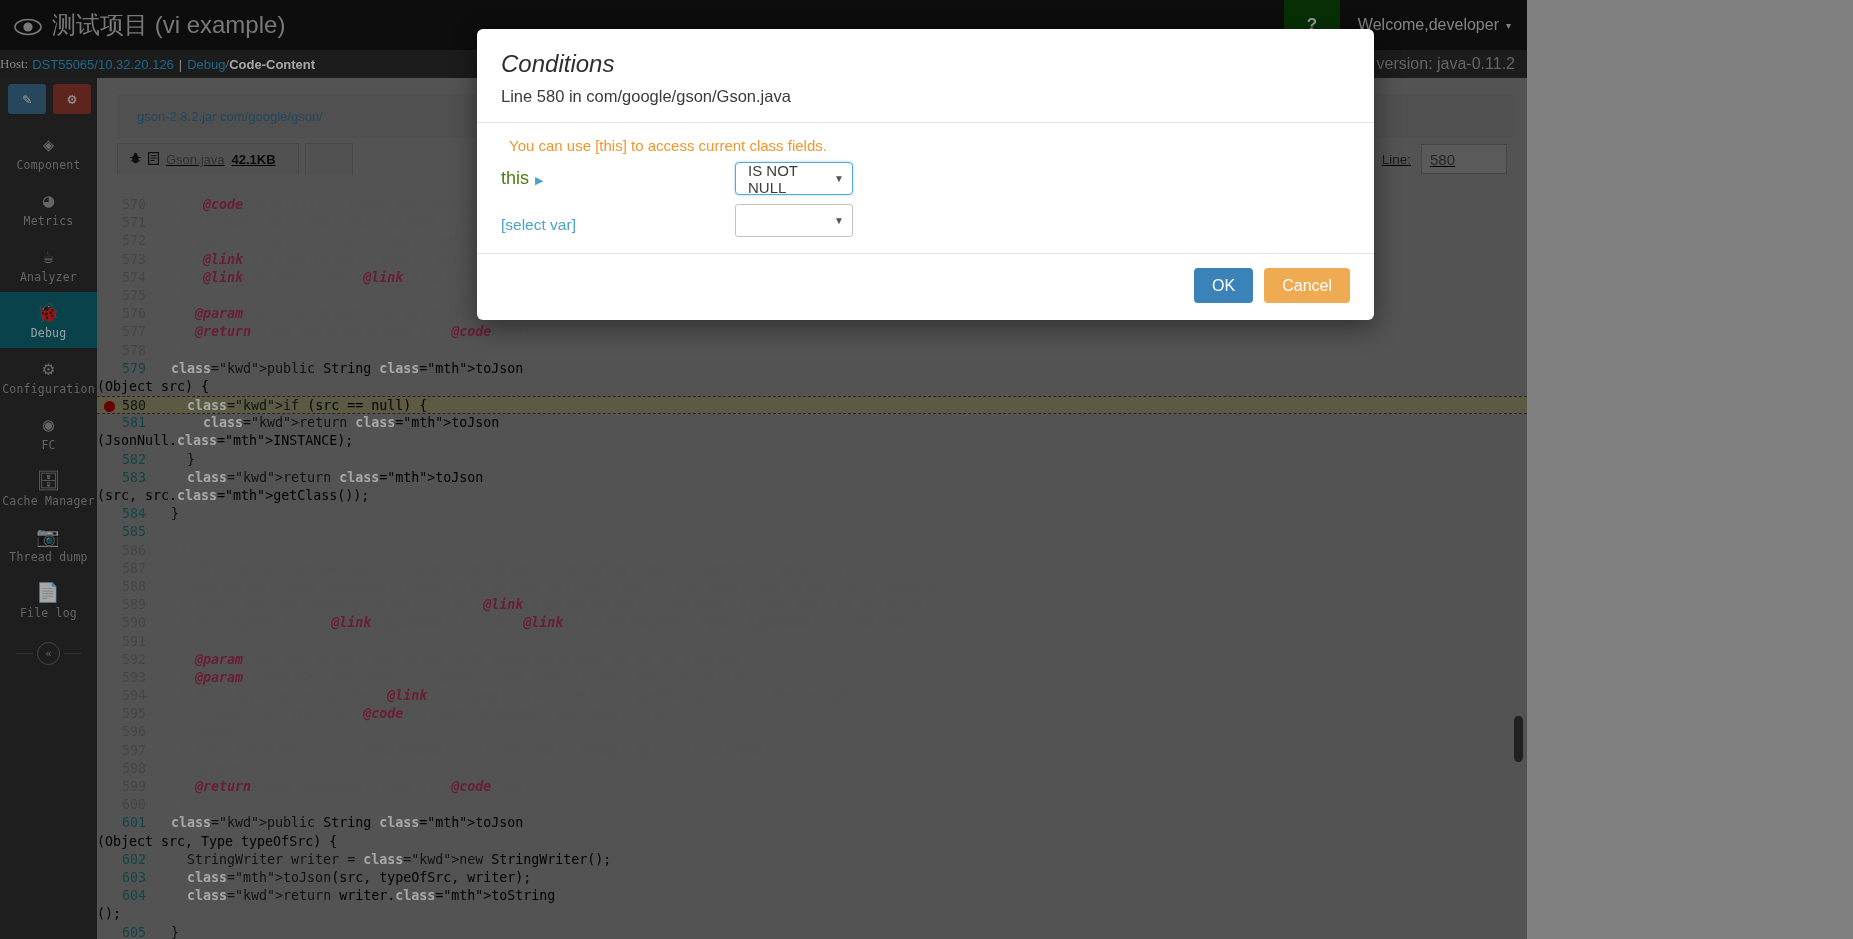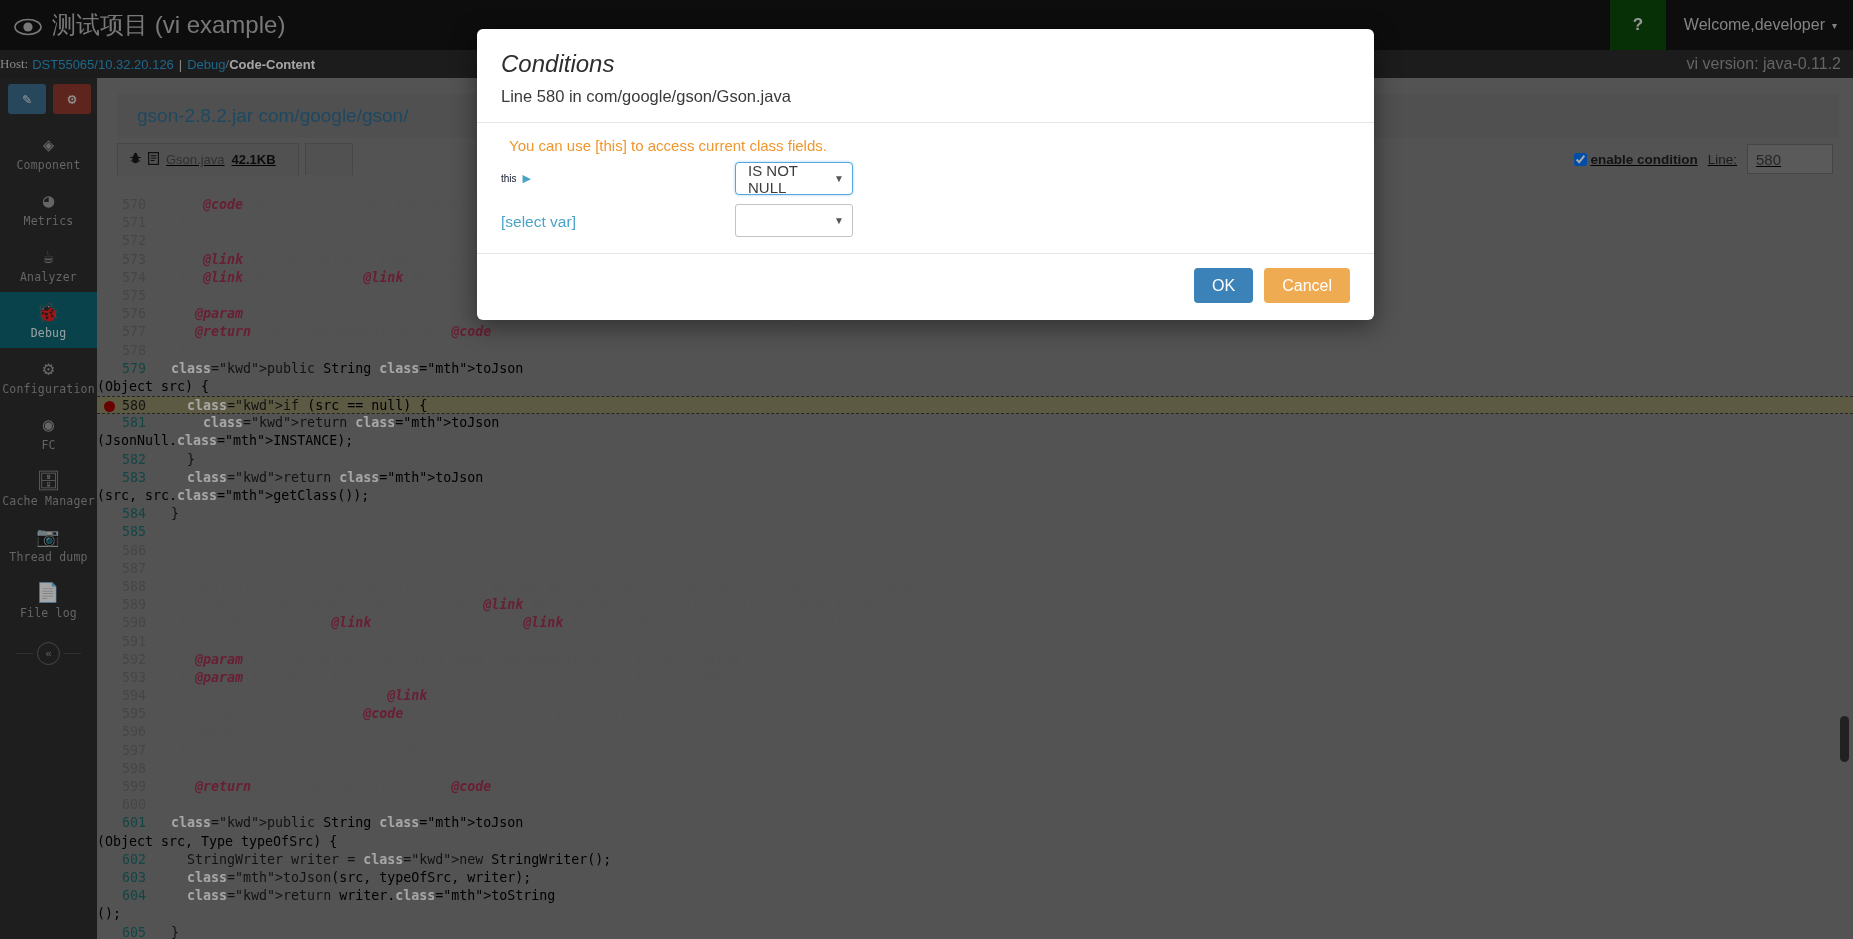--- a/index.html
+++ b/index.html
@@ -2,21 +2,21 @@
 <html><head>
 <meta charset="utf-8">
 <style>
   * { box-sizing: border-box; margin: 0; padding: 0; }
   html, body {
     width: 1853px; height: 939px;
     overflow: hidden;
     font-family: "Liberation Sans", sans-serif;
     background: #808080;
   }
-  #root { position: relative; width: 1853px; height: 939px; }
+  #root { position: relative; width: 1527px; height: 939px; }
 
   
   .app-layer { position: absolute; inset: 0; }
 
   
   .navbar {
     position: absolute; top: 0; left: 0; right: 0; height: 50px;
     background: #141414; display: flex; align-items: center;
   }
   .brand {
@@ -86,21 +86,21 @@
 
   
   .content {
     position: absolute; top: 78px; left: 97px; right: 0; bottom: 0;
     background: #808080; overflow: hidden;
   }
   .jar-bar {
     margin: 16px 14px 0 20px; height: 44px; background: #7b7b7b;
     display: flex; align-items: center; padding-left: 20px;
   }
-  .jar-path { color: #2f6f96; font-size: 19px; text-align: center; }
+  .jar-path { color: #2f6f96; font-size: 13px; text-align: center; }
   .file-tab-row {
     margin: 5px 14px 0 20px; height: 32px; display: flex; align-items: stretch;
     position: relative;
     text-decoration: underline;
   }
   .file-tab {
     display: flex; align-items: center; gap: 7px; padding: 0 22px 0 12px;
     border: 1px solid #6e6e6e; border-bottom: none; background: #7d7d7d;
     font-size: 13px; color: #3a3a3a;
   }
@@ -168,21 +168,21 @@
   }
   .modal-head { padding: 21px 24px 16px 24px; border-bottom: 1px solid #e5e5e5; }
   .modal-title { font-size: 24px; color: #2e2e2e; font-weight: normal; font-style: italic; }
   .modal-sub { font-size: 16.5px; color: #3a3a3a; margin-top: 9px; }
   .modal-trace { font-size: 14px; color: #3a3a3a; margin-top: 5px; }
   .modal-trace b { font-weight: bold; }
   .modal-body { padding: 14px 24px 16px 24px; border-bottom: 1px solid #e5e5e5; min-height: 116px; position: relative; }
   .hint { color: #f0962c; font-size: 15px; padding-left: 8px; }
   .cond-row { display: flex; align-items: flex-start; margin-top: 8px; }
   .cond-left { width: 230px; padding-top: 6px; }
-  .var-link { color: #0f172a; font-size: 10px; cursor: pointer; }
+  .var-link { color: #4d7c0f; font-size: 18px; cursor: pointer; }
   .var-arrow { color: #4aa3c7; font-size: 11px; margin-left: 6px; }
   .sel-var { display: block; color: #4aa3c7; font-size: 15.5px; margin-top: 27px; cursor: pointer; }
   .cond-right { margin-left: 4px; }
   .op-select {
     width: 118px; height: 33px; border: 1px solid #56a7dd; border-radius: 4px;
     background: #fff; font-size: 15px; color: #3c3c3c;
     display: flex; align-items: center; justify-content: space-between;
     padding: 0 8px 0 12px; box-shadow: 0 0 3px rgba(86,167,221,.55);
     overflow: hidden;
   }

